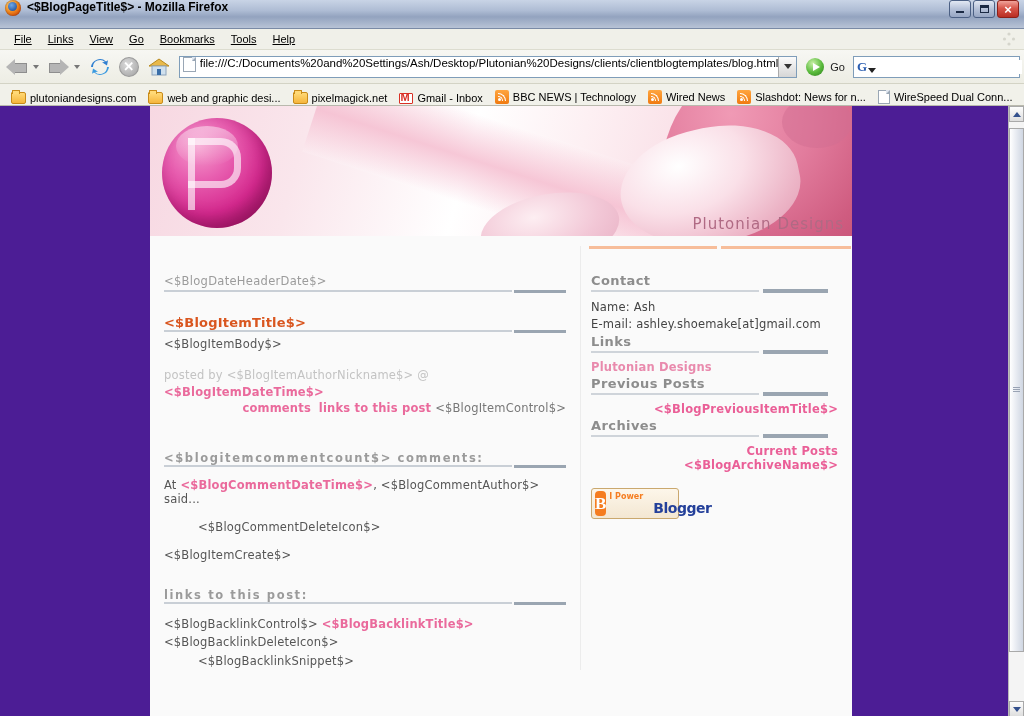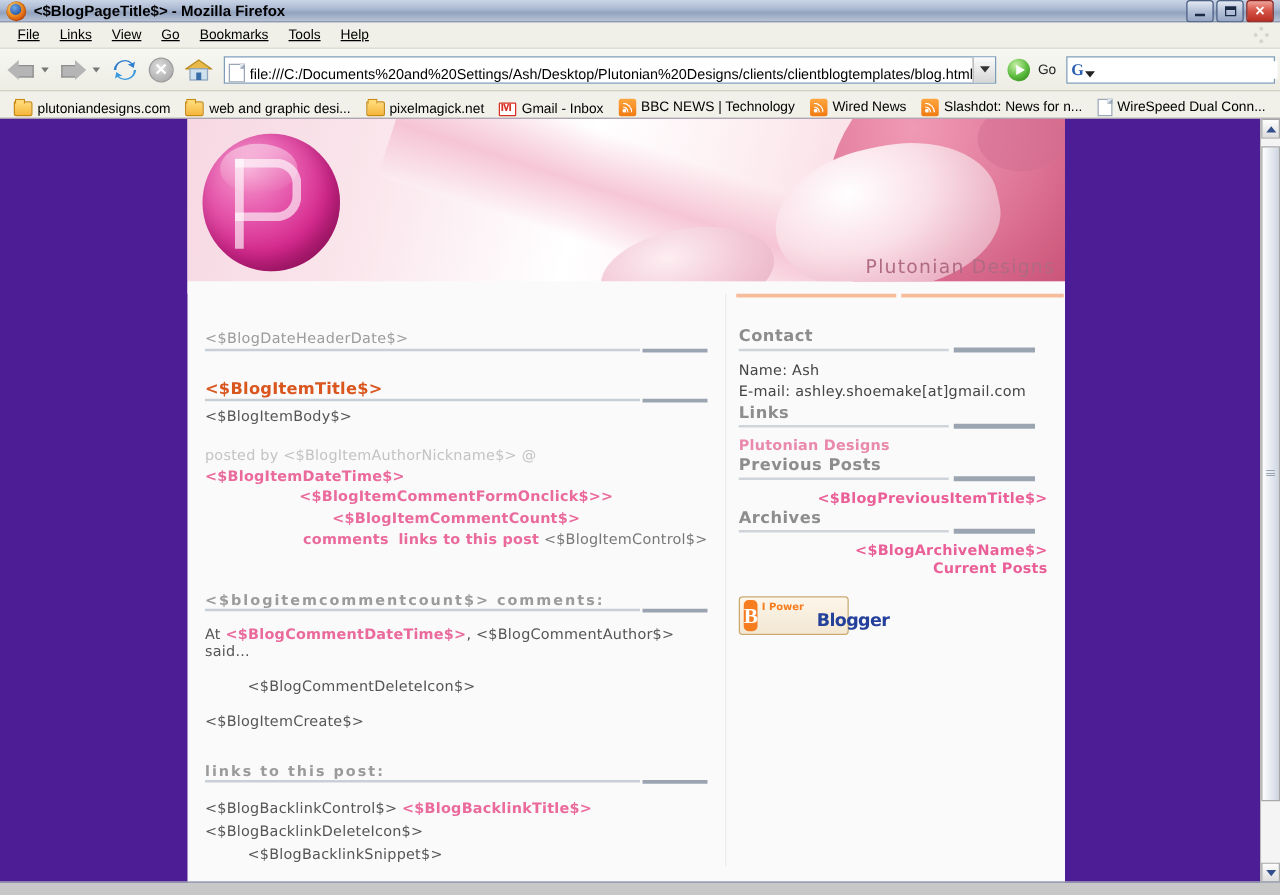--- a/index.html
+++ b/index.html
@@ -6,24 +6,24 @@
     margin: 0; padding: 0;
     width: 1024px; height: 716px;
     overflow: hidden;
     font-family: "Liberation Sans", sans-serif;
     background: #c8c8c8;
   }
   * { box-sizing: border-box; }
 
   
   .titlebar {
-    height: 18px;
+    height: 29px;
     background: linear-gradient(to bottom, #c9d4e6 0%, #aebcd4 38%, #93a3bf 60%, #b8c3d6 100%);
     border-bottom: 1px solid #7a8aa6;
-    display: flex; align-items: center;
+    display: flex; align-items: flex-start;
     padding: 0 2px 0 5px;
     position: relative;
   }
   .tb-icon {
     width: 16px; height: 16px; margin-right: 6px;
     border-radius: 50%;
     background: radial-gradient(circle at 35% 30%, #ffd27a 0%, #f08a20 45%, #d24a08 80%, #8a2a00 100%);
     box-shadow: inset 0 0 2px rgba(0,0,0,.4);
     position: relative; flex: none;
   }
@@ -111,21 +111,21 @@
     display:flex;align-items:center;justify-content:center;
     color:#fff; font-size:13px; font-weight:bold; line-height:1;
     margin:0 3px;
   }
   .home-icon{ width:22px;height:20px; margin:0 4px; position:relative;}
   .urlbar {
     flex: 1;
     height: 22px;
     background: #fff;
     border: 1px solid #7f9db9;
-    display: flex; align-items: flex-end;
+    display: flex; align-items: flex-start;
     margin: 0 3px;
   }
   .urlbar .pageicon{
     width:13px;height:15px;background:#fff;border:1px solid #9aa7b5;
     margin:0 4px 0 3px; position:relative; flex:none;
   }
   .urlbar .pageicon::after{
     content:""; position:absolute; right:-1px; top:-1px;
     border-left:4px solid #dfe6ef; border-bottom:4px solid #9aa7b5;
     width:0;height:0;
@@ -555,23 +555,20 @@
 
           <div class="postbody">&lt;$BlogItemBody$&gt;</div>
 
           <div class="postmeta">
             <div>
               <span>posted by</span>
               <span>&lt;$BlogItemAuthorNickname$&gt;</span>
               <span>@</span>
               <span class="pink">&lt;$BlogItemDateTime$&gt;</span>
             </div>
-            <div class="metarow2">
-              <span class="pink">&lt;$BlogItemCommentFormOnclick$&gt;&gt;</span><span class="pink">&lt;$BlogItemCommentCount$&gt;</span>
-            </div>
             <div class="metarow3">
               <span class="pink">comments</span>&nbsp;
               <span class="pink">links to this post</span>
               <span class="grey">&lt;$BlogItemControl$&gt;</span>
             </div>
           </div>
 
           <div class="secthead">&lt;$blogitemcommentcount$&gt; comments:</div>
           <div class="ruleline">
             <span class="r1" style="width:348px;"></span>
@@ -634,22 +631,22 @@
                 <span class="a"></span>
                 <span class="b"></span>
               </div>
             <div class="slink tpl">&lt;$BlogPreviousItemTitle$&gt;</div>
 
             <div class="sh">Archives</div>
             <div class="srule">
                 <span class="a"></span>
                 <span class="b"></span>
               </div>
+            <div class="slink tpl">Current Posts</div>
             <div class="slink tpl">&lt;$BlogArchiveName$&gt;</div>
-            <div class="slink tpl">Current Posts</div>
 
             <div class="sbadge">
               <span class="sq">B</span>
               <span class="txt">
                 <span class="t1">I Power</span>
                 <span class="t2">Blogger</span>
               </span>
             </div>
           </div>
         </div>

